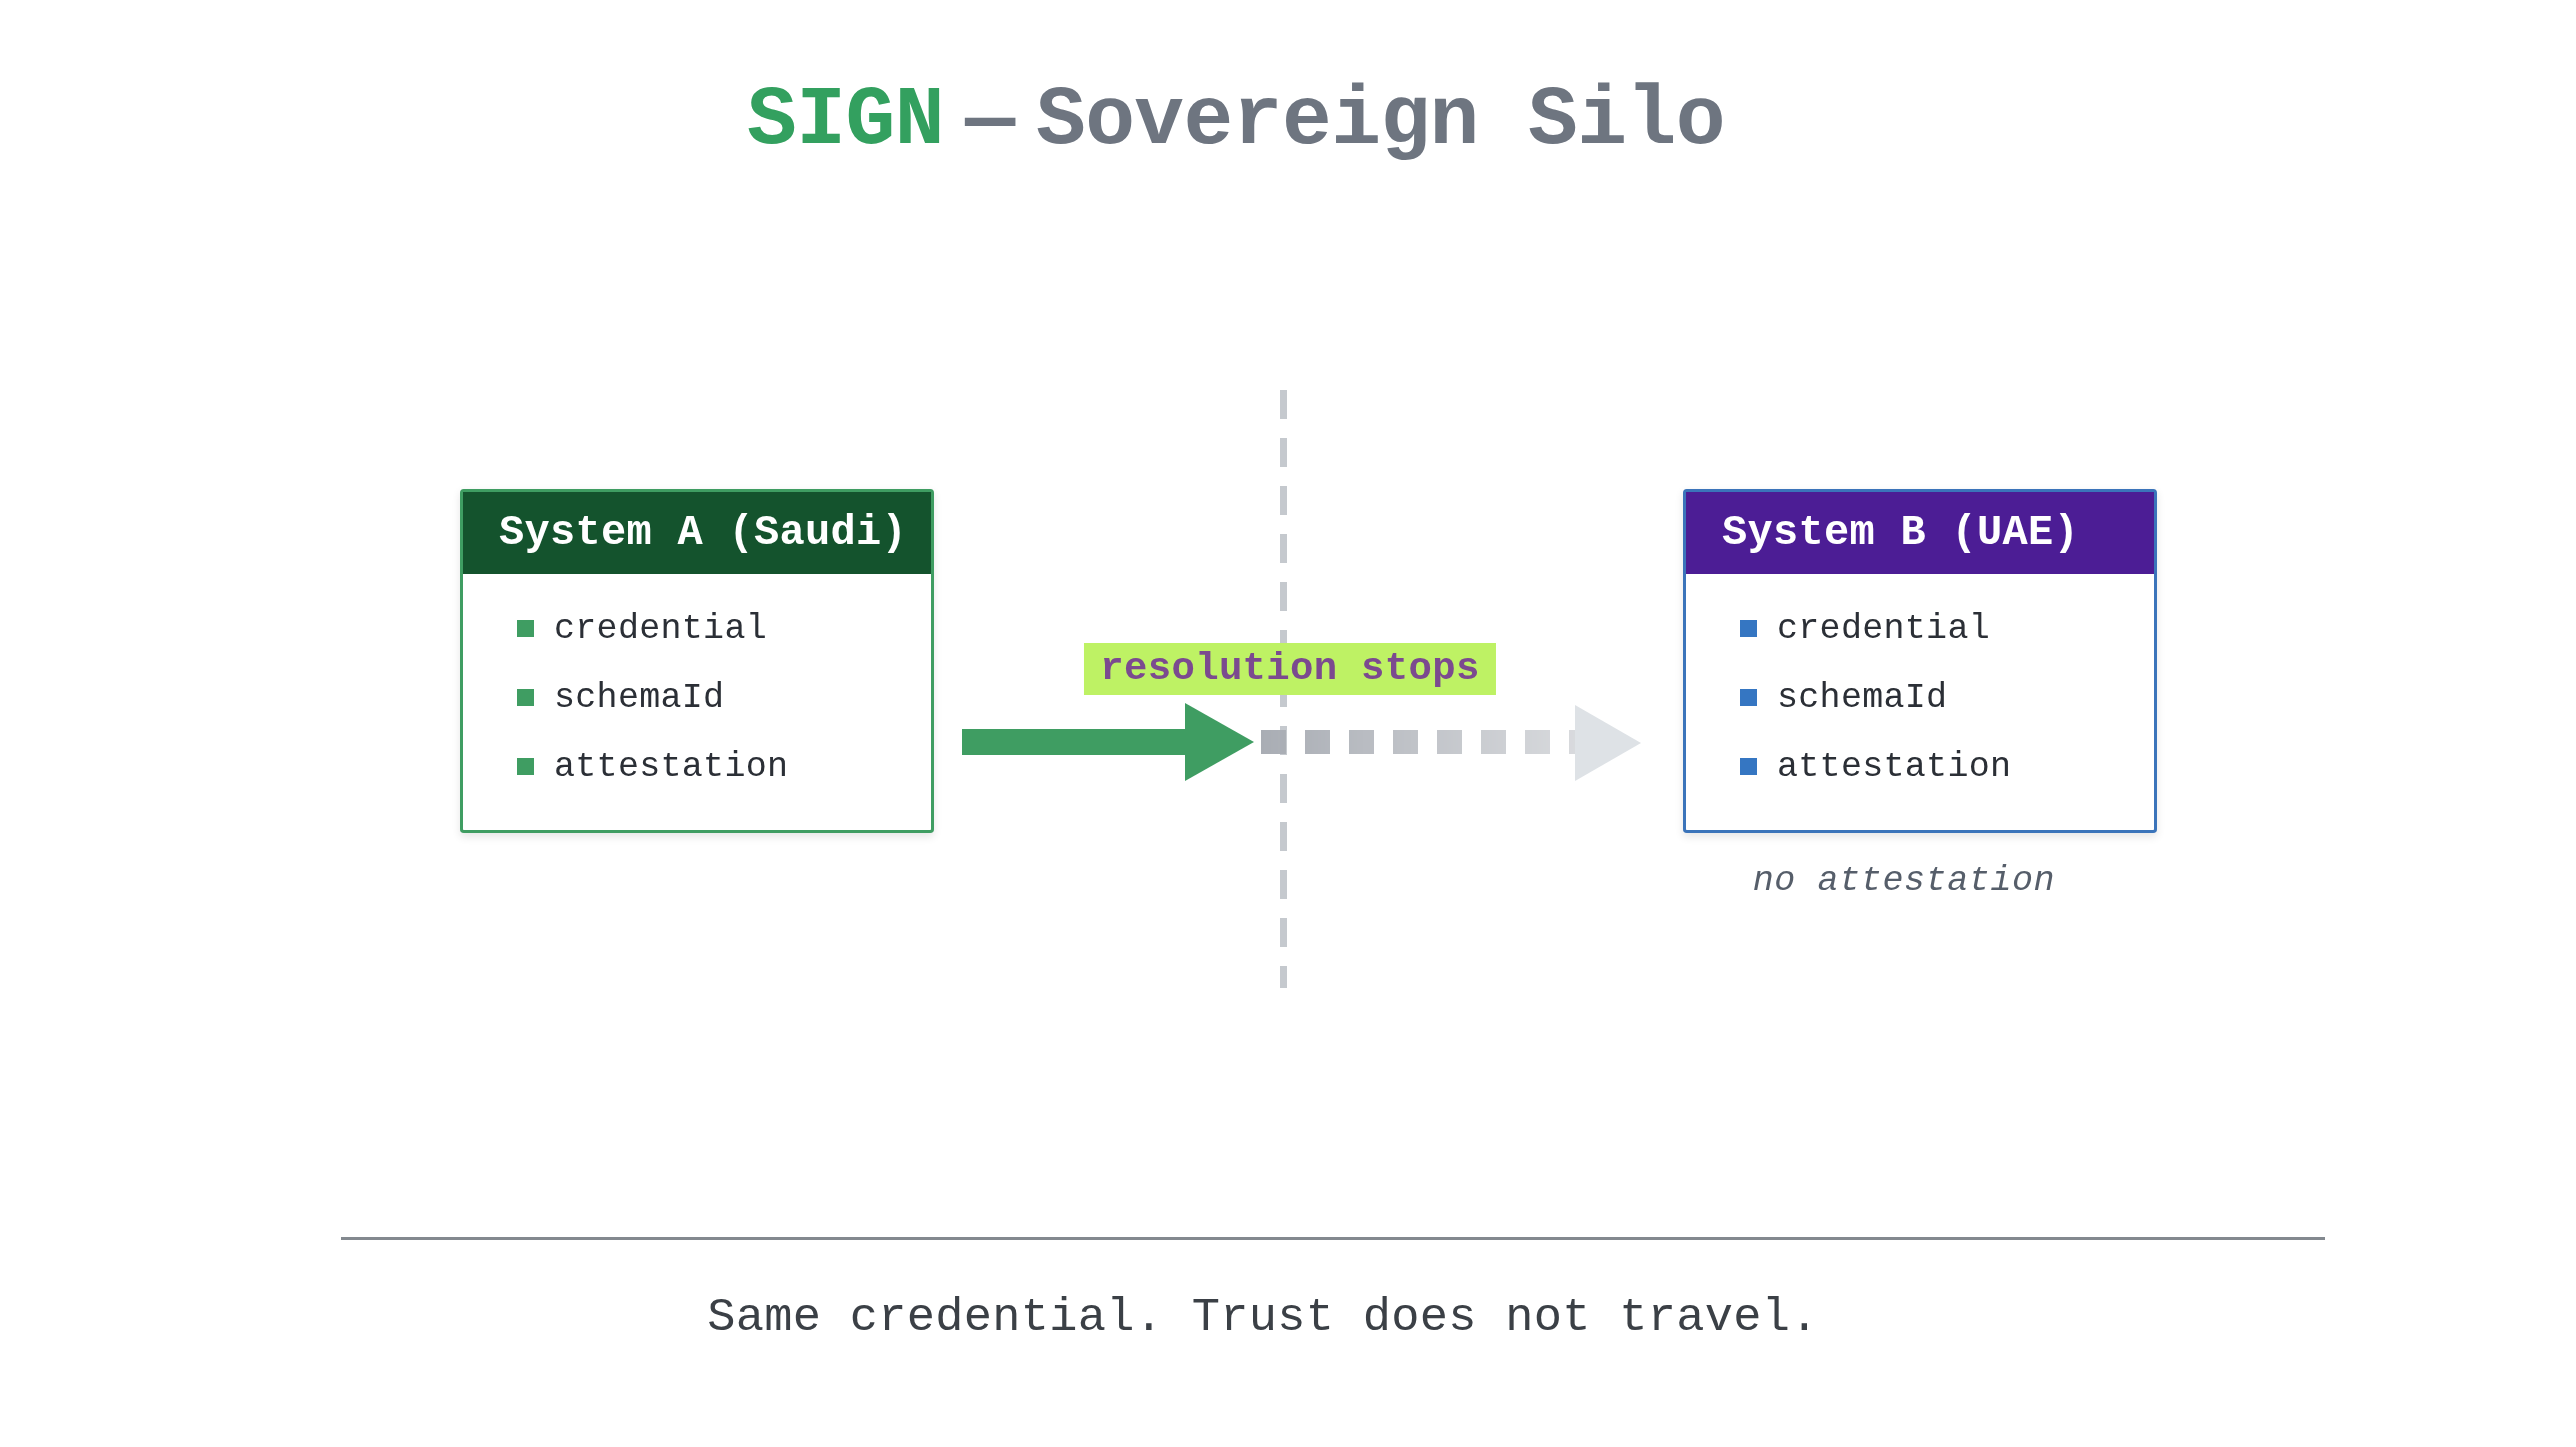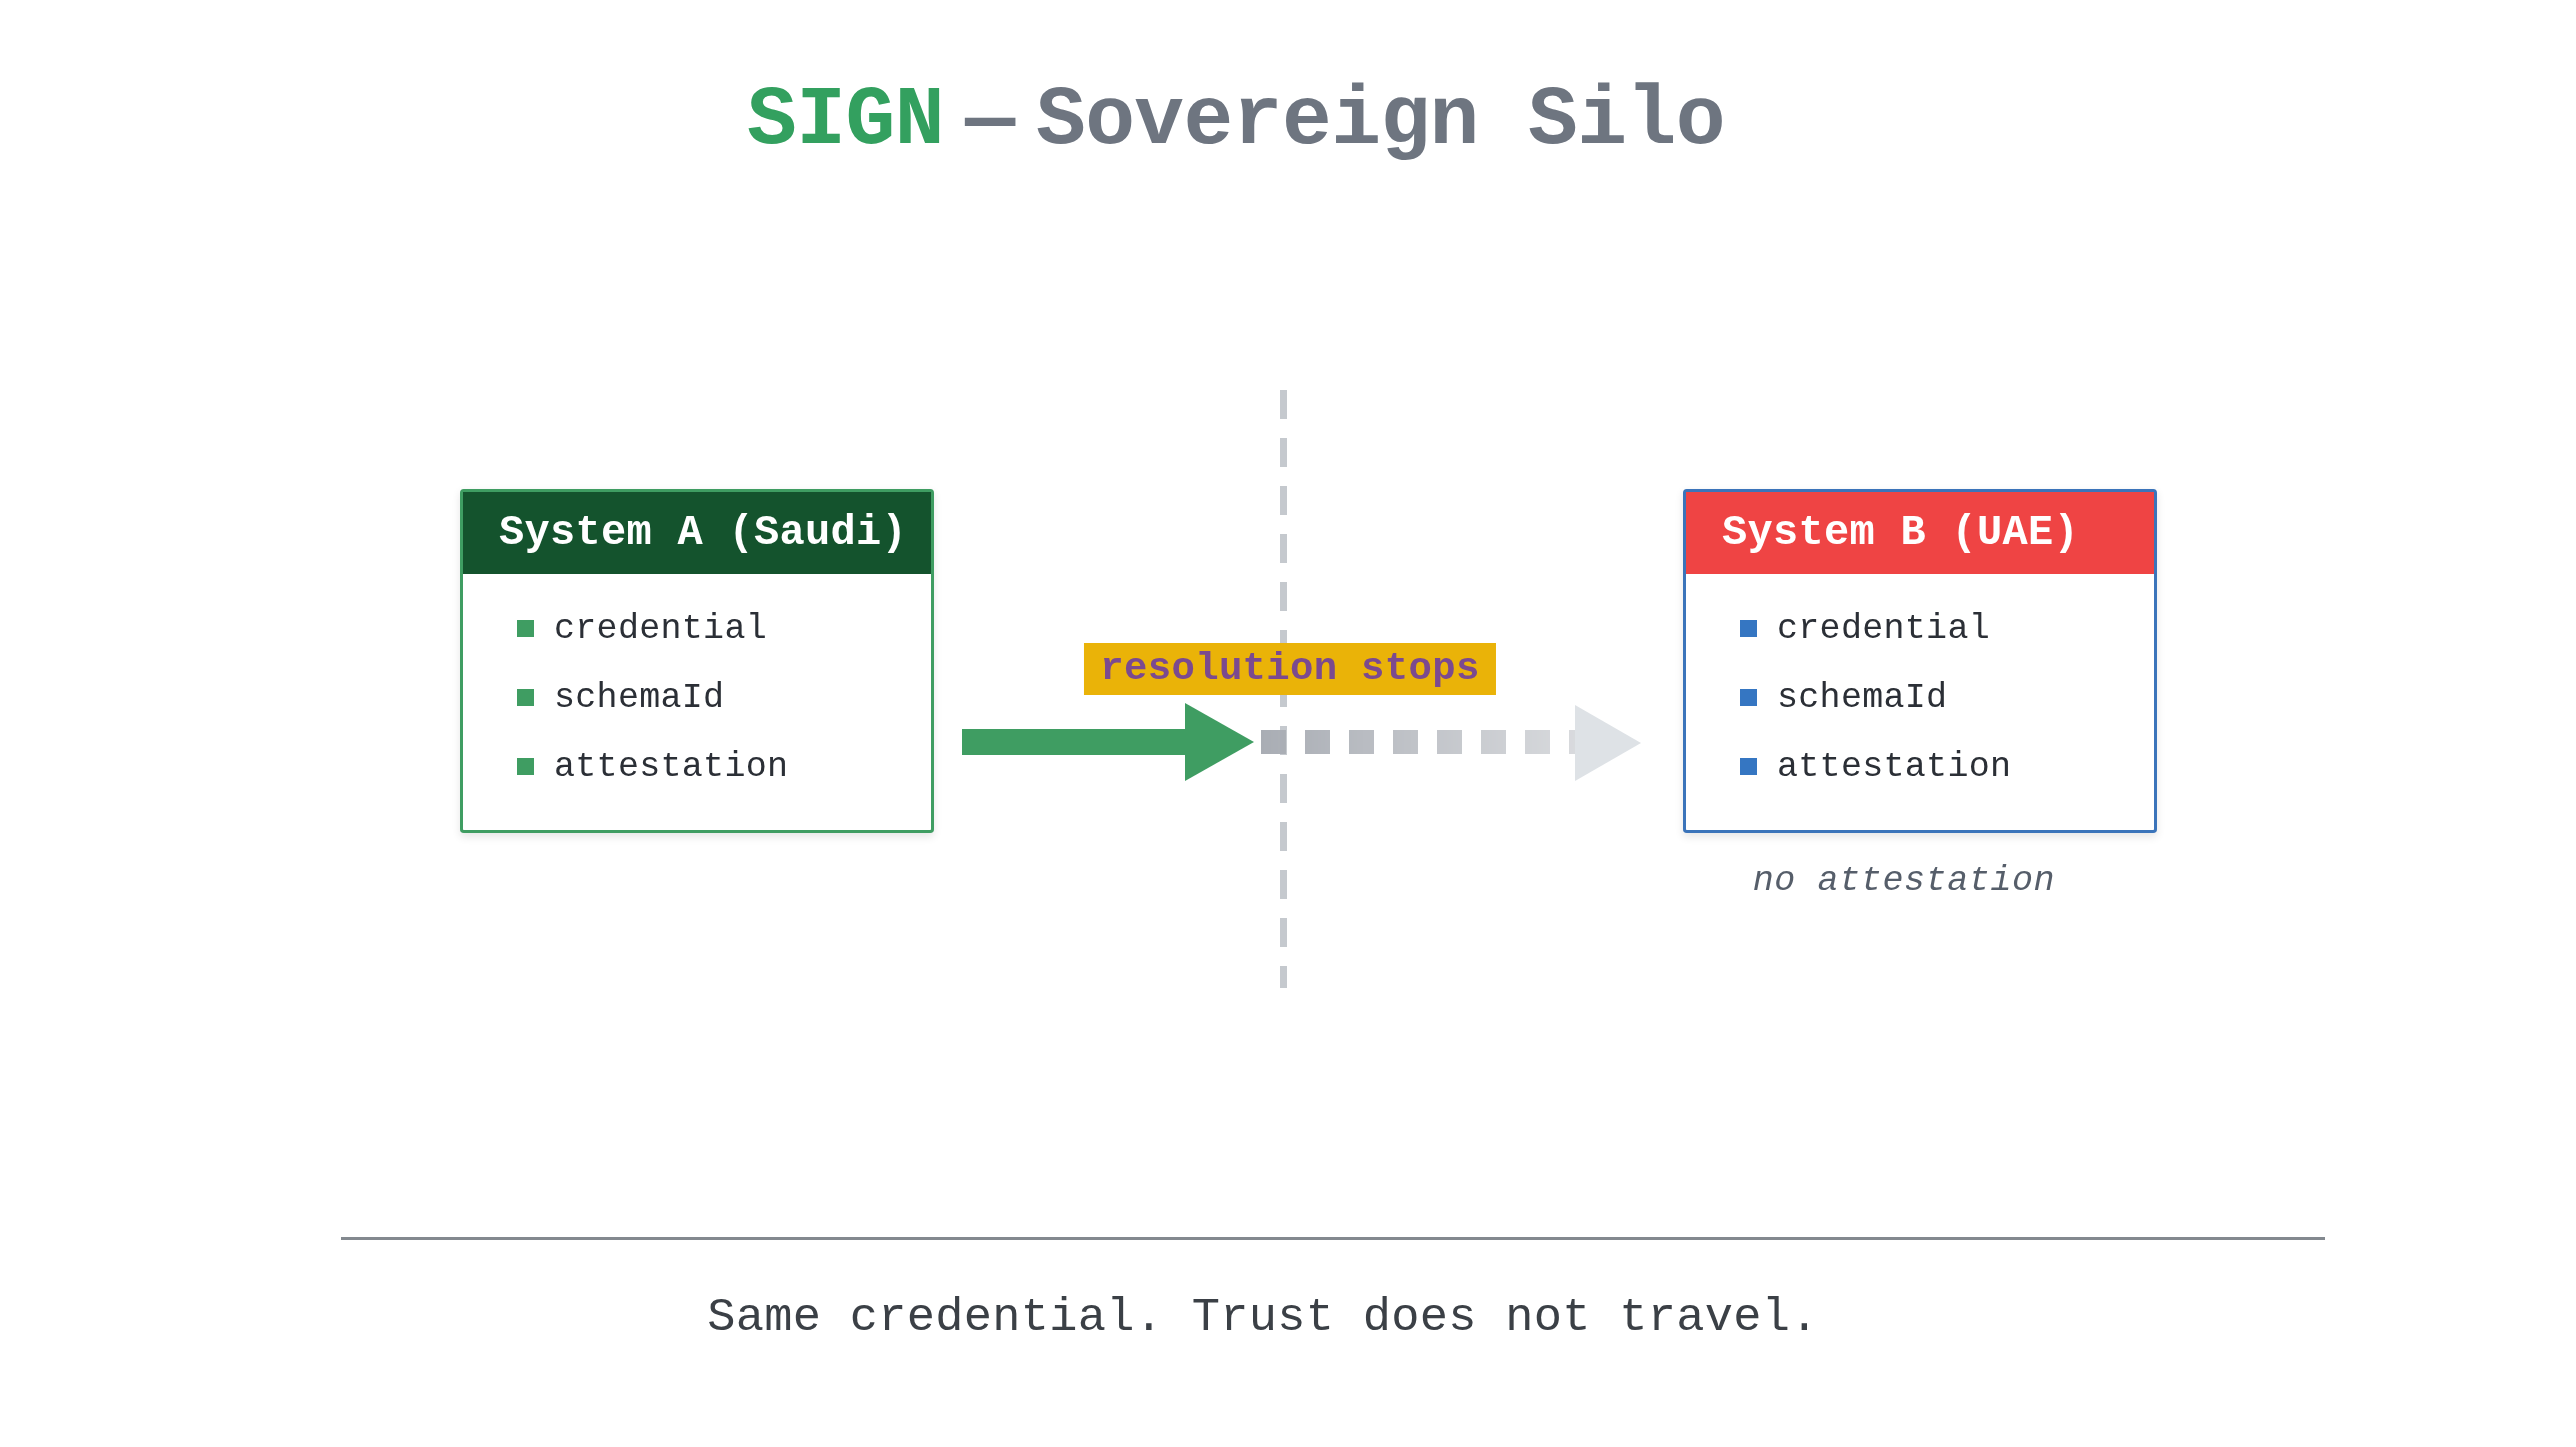--- a/index.html
+++ b/index.html
@@ -38,21 +38,21 @@
   }
   .panel-a{left:460px;border:3.8px solid #3f9d62;}
   .panel-b{left:1683px;border:3.8px solid #3b74ba;}
   .panel-header{
     height:82px;display:flex;align-items:center;
     padding-left:36px;box-sizing:border-box;
     color:#ffffff;font-size:42px;font-weight:700;letter-spacing:0.3px;
     white-space:nowrap;
   }
   .panel-a .panel-header{background:#14532d;}
-  .panel-b .panel-header{background:#ef4444;}
+  .panel-b .panel-header{background:#4c1d95;}
   .panel-list{
     list-style:none;margin:0;padding:20px 12px 0 54px;
   }
   .panel-list li{
     display:flex;align-items:center;
     height:69px;
     font-size:35px;color:#2b2f36;letter-spacing:0.3px;
   }
   .bullet{
     display:inline-block;width:17px;height:17px;margin-right:20px;flex:0 0 auto;
@@ -66,21 +66,21 @@
     text-align:center;
     font-size:35px;font-style:italic;color:#565e6a;letter-spacing:0.6px;
   }
   .footnote-a{left:440px;}
   .footnote-b{left:1667px;}
 
   
   .flow-label{
     position:absolute;left:1290px;top:643px;
     transform:translateX(-50%);
-    background:#eab308;padding:3.8px 16.4px;
+    background:#bef264;padding:3.8px 16.4px;
     font-size:39px;font-weight:700;color:#7b4a8f;letter-spacing:0.3px;
     white-space:nowrap;
   }
 
   
   .arrow-body{
     position:absolute;left:962px;top:729px;
     width:224px;height:26.4px;background:#3f9d62;
   }
   .arrow-head{

